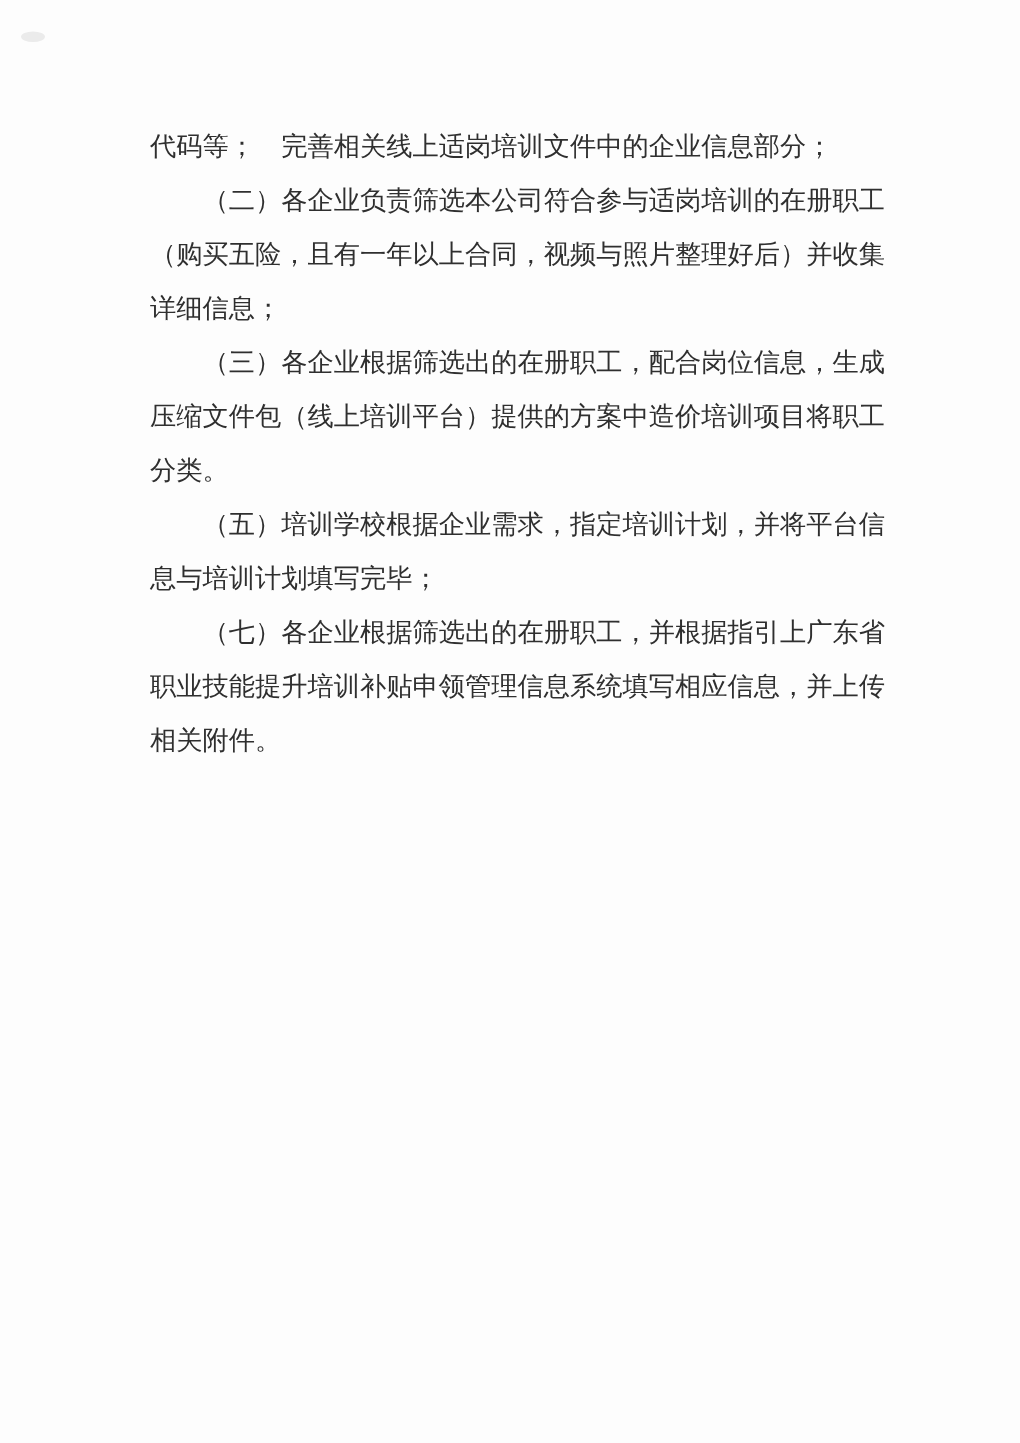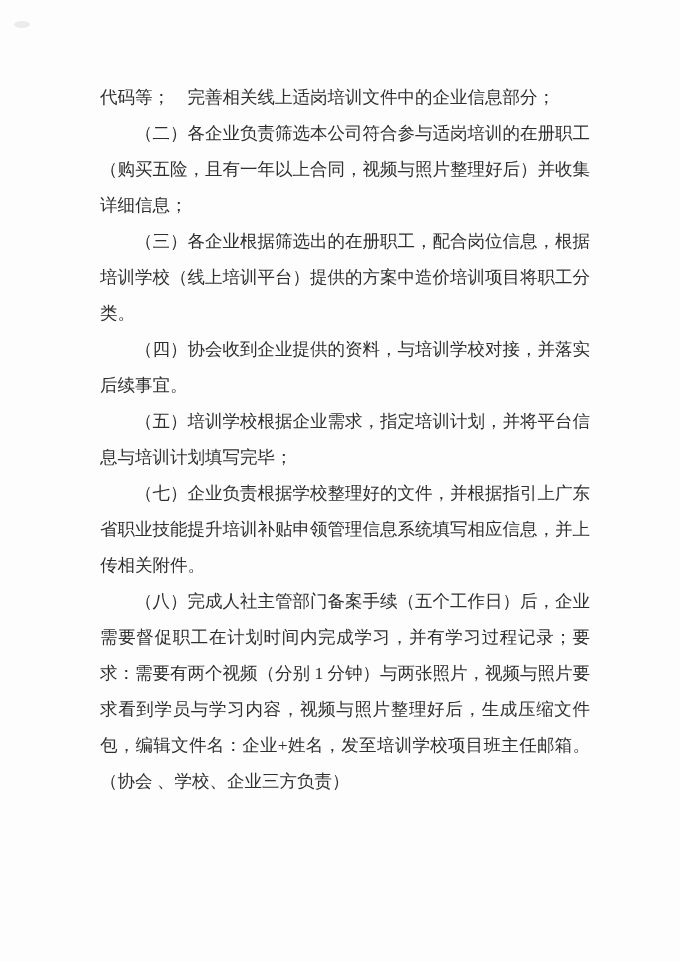--- a/index.html
+++ b/index.html
@@ -48,19 +48,17 @@
   }
 </style>
 </head>
 <body>
 
 <div class="page">
   <div class="smudge"></div>
   <div class="text-block">
       <p class="para">代码等；　完善相关线上适岗培训文件中的企业信息部分；</p>
       <p class="para indent">（二）各企业负责筛选本公司符合参与适岗培训的在册职工（购买五险，且有一年以上合同，视频与照片整理好后）并收集详细信息；</p>
-      <p class="para indent">（三）各企业根据筛选出的在册职工，配合岗位信息，根据培训学校（线上培训平台）提供的方案中造价培训项目将职工分类。</p>
-      <p class="para indent">（四）协会收到企业提供的资料，与培训学校对接，并落实后续事宜。</p>
+      <p class="para indent">（三）各企业根据筛选出的在册职工，配合岗位信息，生成压缩文件包（线上培训平台）提供的方案中造价培训项目将职工分类。</p>
       <p class="para indent">（五）培训学校根据企业需求，指定培训计划，并将平台信息与培训计划填写完毕；</p>
-      <p class="para indent">（七）企业负责根据学校整理好的文件，并根据指引上广东省职业技能提升培训补贴申领管理信息系统填写相应信息，并上传相关附件。</p>
-      <p class="para indent">（八）完成人社主管部门备案手续（五个工作日）后，企业需要督促职工在计划时间内完成学习，并有学习过程记录；要求：需要有两个视频（分别 1 分钟）与两张照片，视频与照片要求看到学员与学习内容，视频与照片整理好后，生成压缩文件包，编辑文件名：企业+姓名，发至培训学校项目班主任邮箱。（协会 、学校、企业三方负责）</p>
+      <p class="para indent">（七）各企业根据筛选出的在册职工，并根据指引上广东省职业技能提升培训补贴申领管理信息系统填写相应信息，并上传相关附件。</p>
     </div>
 </div>
 
 </body></html>

